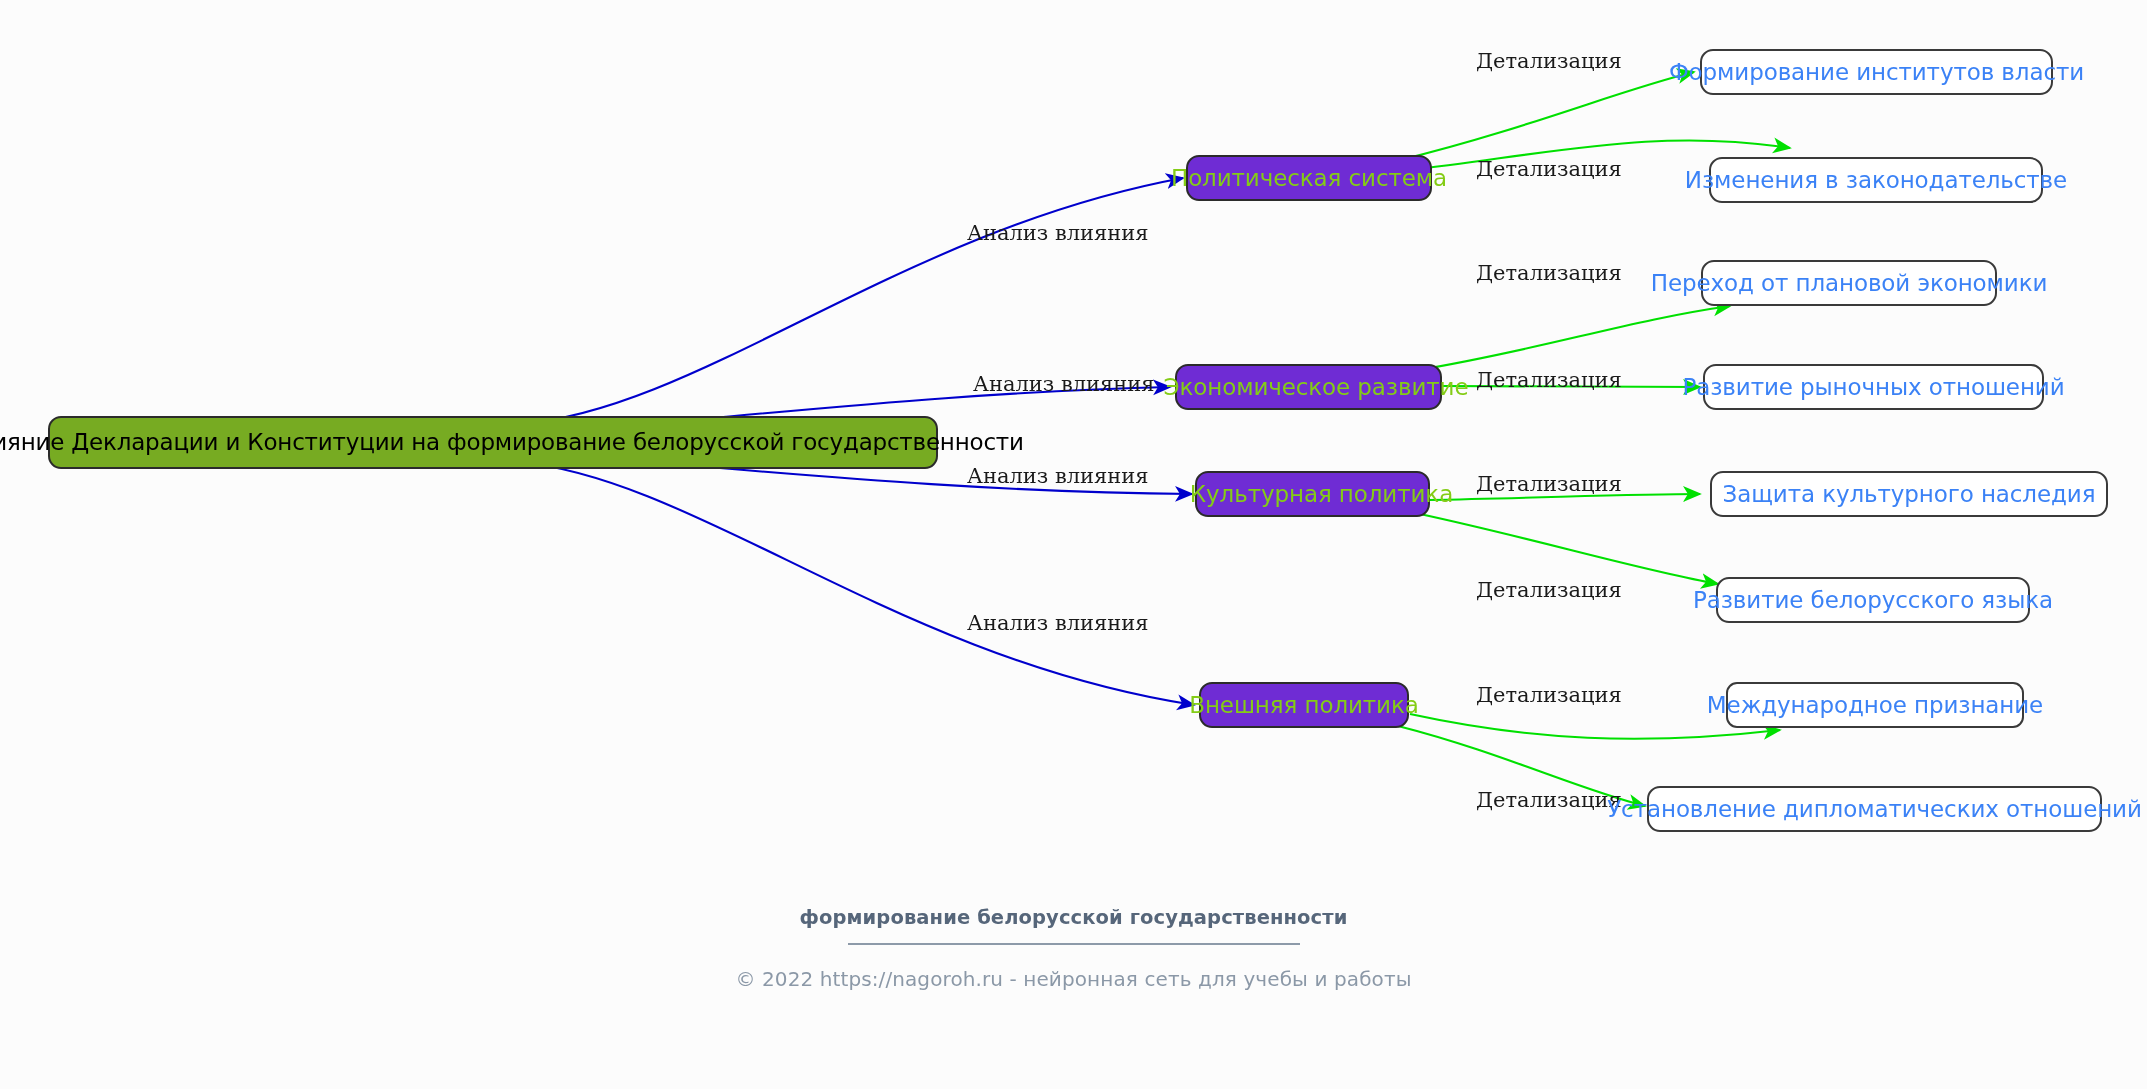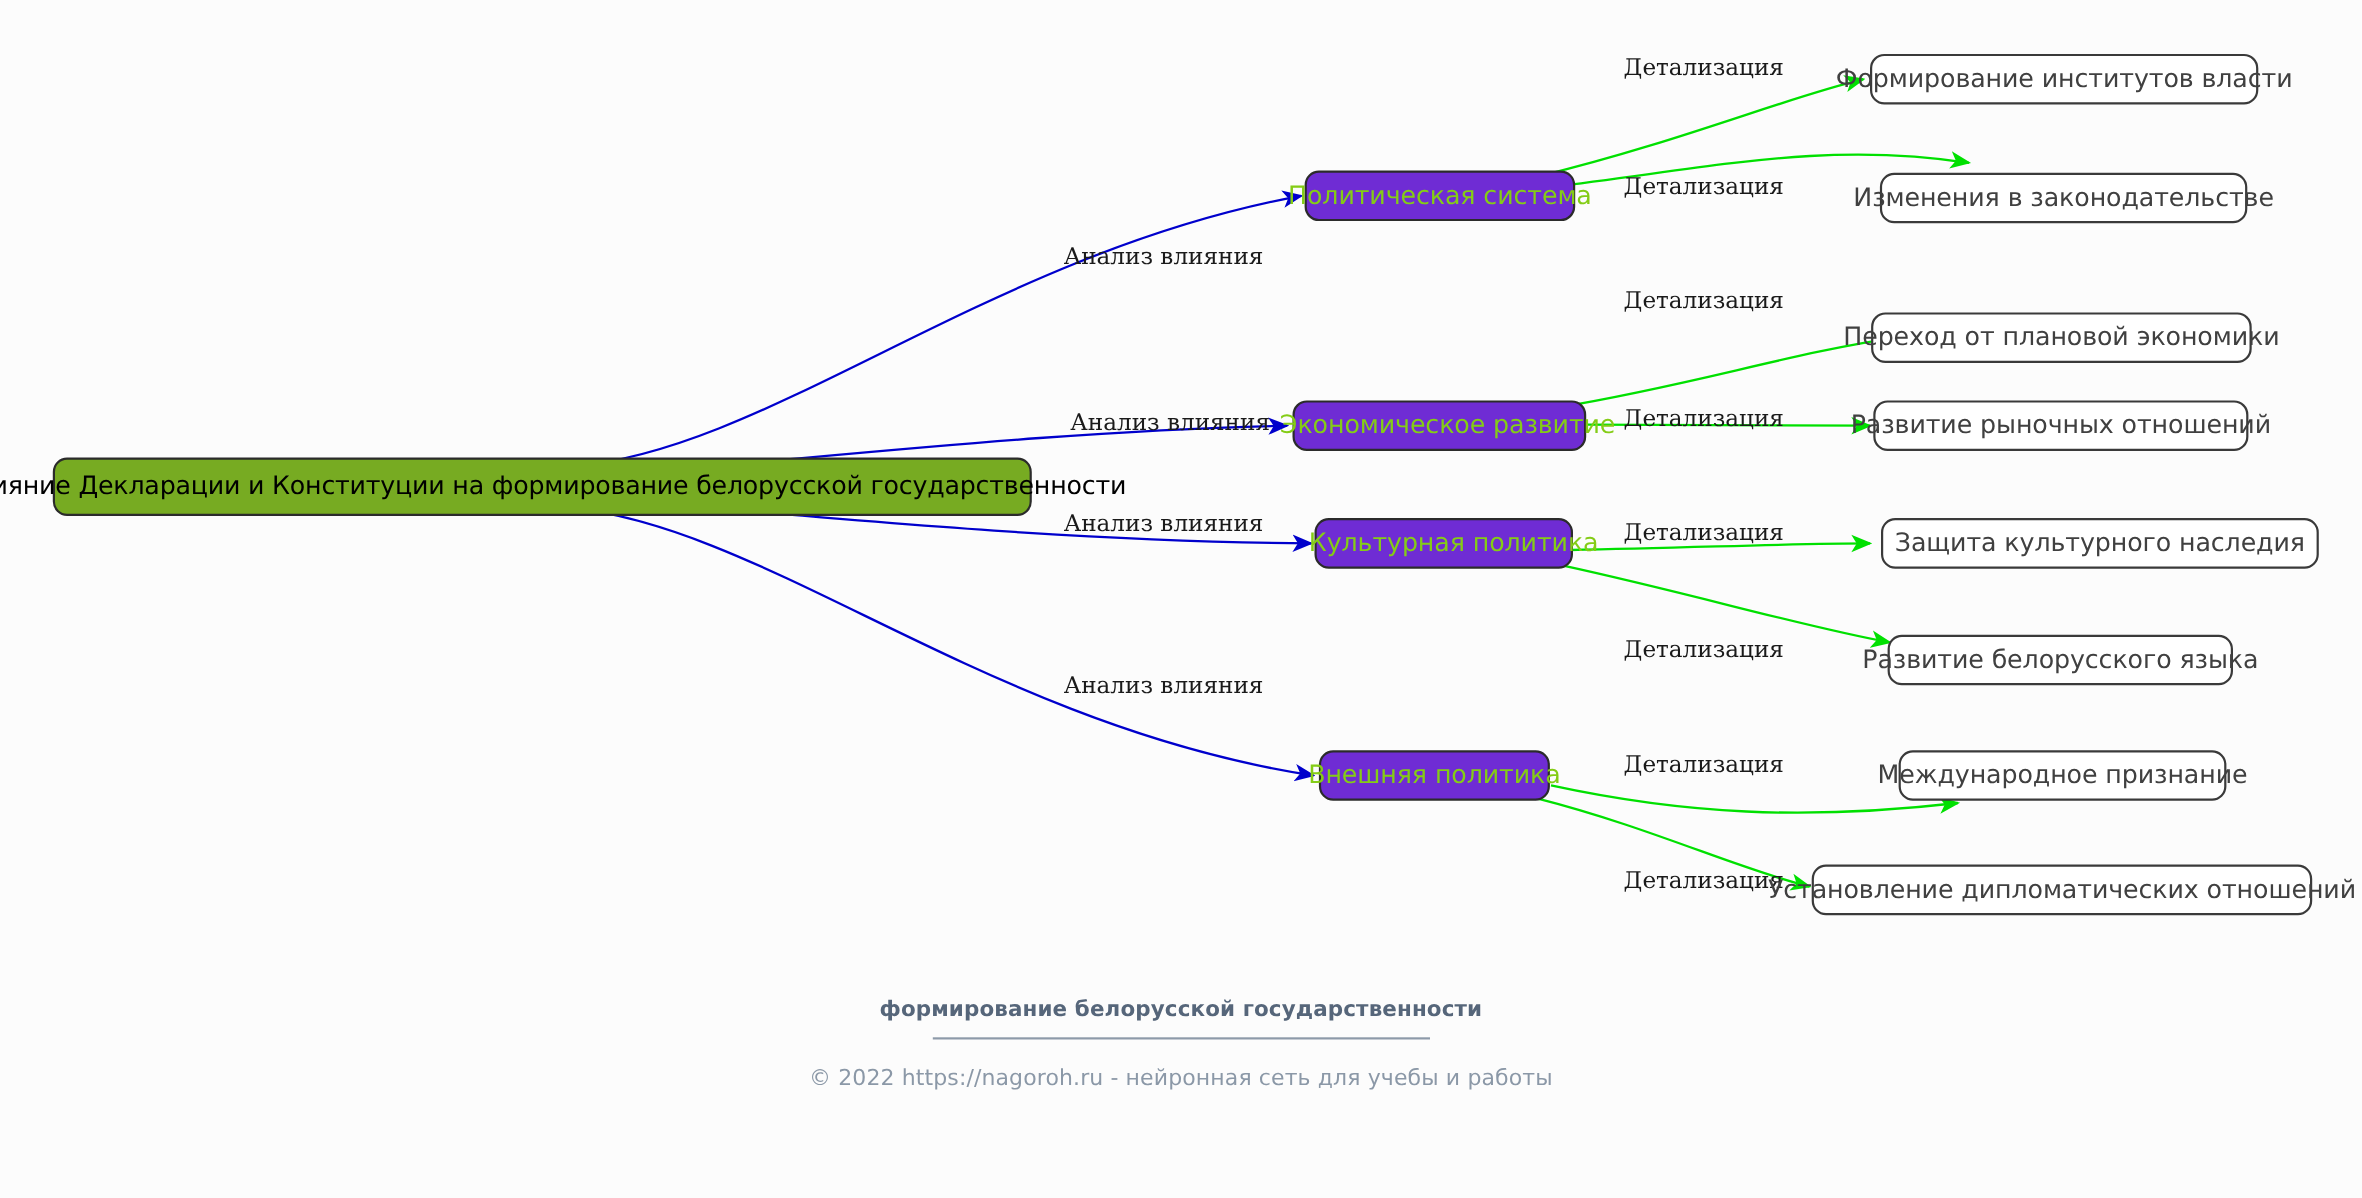--- a/index.html
+++ b/index.html
@@ -59,21 +59,21 @@
     color: #84cc16;
     font-size: 23px;
     letter-spacing: -0.1px;
     padding: 0 14px;
   }
 
   .node-leaf {
     background: #ffffff;
     border: 2.5px solid #3a3a3a;
     border-radius: 13px;
-    color: #404040;
+    color: #3b82f6;
     font-size: 23px;
     letter-spacing: -0.1px;
     padding: 0 16px;
   }
 
   
   .edge-label {
     position: absolute;
     font-family: "DejaVu Serif", serif;
     font-size: 21px;
@@ -197,29 +197,29 @@
   <div class="node node-branch" style="left:1175px; top:364px; width:267px; height:46px;padding-left:29px;">Экономическое развитие</div>
 
   <div class="node node-branch" style="left:1195px; top:471px; width:235px; height:46px;padding-left:32px;">Культурная политика</div>
 
   <div class="node node-branch" style="left:1199px; top:682px; width:210px; height:46px;">Внешняя политика</div>
 
   <div class="node node-leaf" style="left:1700px; top:49px; width:353px; height:46px;">Формирование институтов власти</div>
 
   <div class="node node-leaf" style="left:1709px; top:157px; width:334px; height:46px;">Изменения в законодательстве</div>
 
-  <div class="node node-leaf" style="left:1701px; top:260px; width:346px; height:46px;margin-top:24px;">Переход от плановой экономики</div>
+  <div class="node node-leaf" style="left:1701px; top:260px; width:296px; height:46px;">Переход от плановой экономики</div>
 
   <div class="node node-leaf" style="left:1703px; top:364px; width:341px; height:46px;">Развитие рыночных отношений</div>
 
   <div class="node node-leaf" style="left:1710px; top:471px; width:398px; height:46px;">Защита культурного наследия</div>
 
   <div class="node node-leaf" style="left:1716px; top:577px; width:314px; height:46px;">Развитие белорусского языка</div>
 
-  <div class="node node-leaf" style="left:1726px; top:682px; width:298px; height:46px;">Международное признание</div>
+  <div class="node node-leaf" style="left:1726px; top:682px; width:298px; height:46px;border-radius:11px;">Международное признание</div>
 
   <div class="node node-leaf" style="left:1647px; top:786px; width:455px; height:46px;">Установление дипломатических отношений</div>
 
   <div id="footer">
     <div class="footer-title">
       <div>формирование белорусской государственности</div>
     </div>
     <div class="footer-rule"></div>
     <div class="footer-copy">© 2022 https://nagoroh.ru - нейронная сеть для учебы и работы</div>
   </div>

